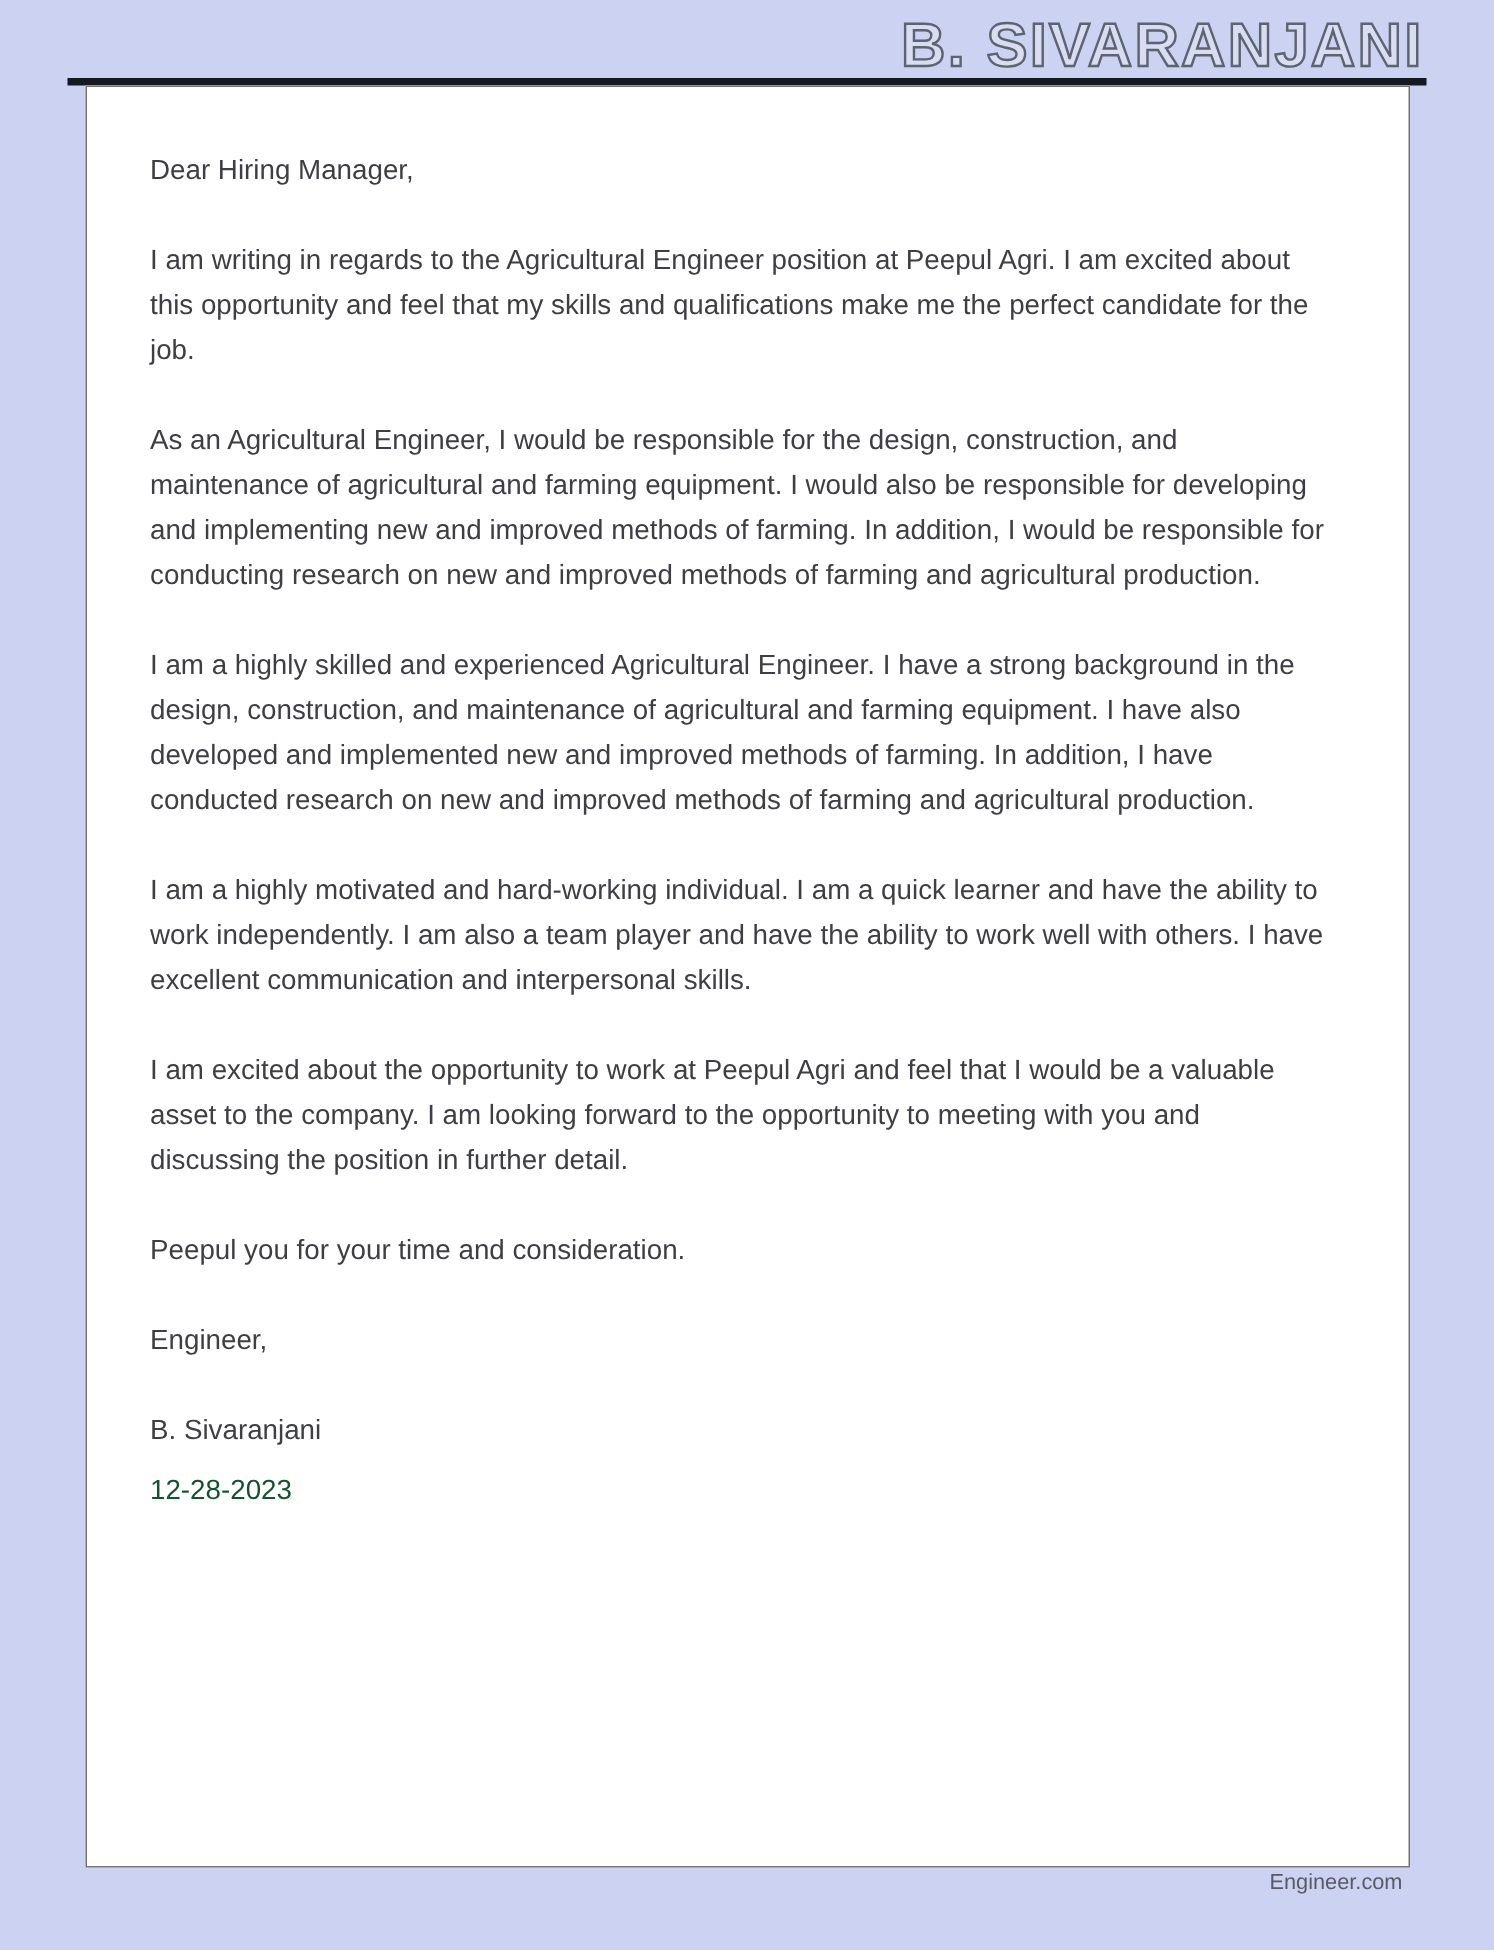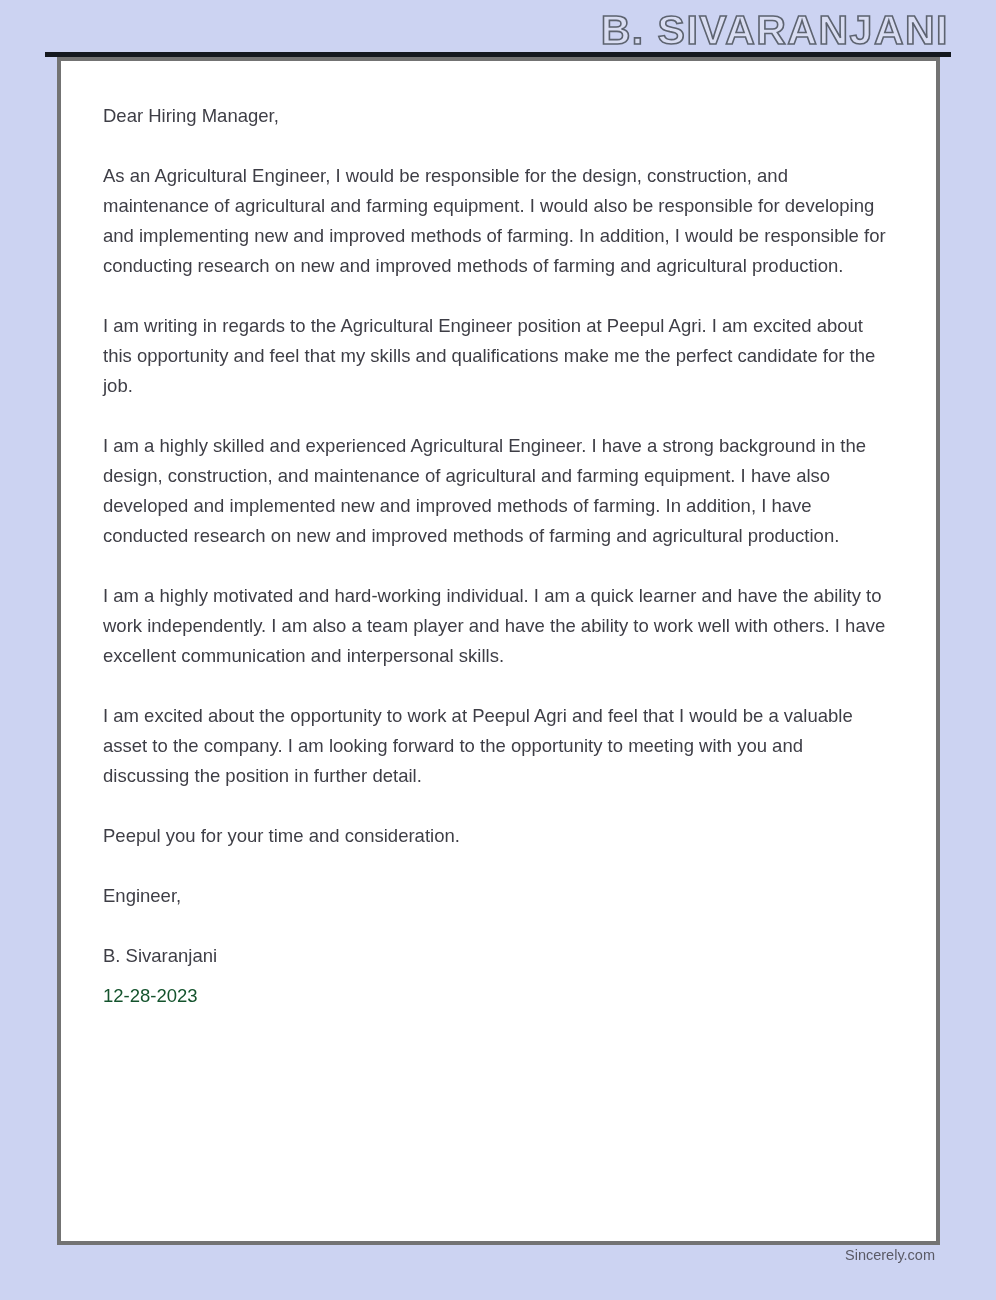--- a/index.html
+++ b/index.html
@@ -46,21 +46,21 @@
   }
 
   
   .page {
     position: absolute;
     top: 57px;
     left: 57px;
     width: 883px;
     height: 1188px;
     background: #ffffff;
-    border: 4px solid #737373;
+    border: 1px solid #737373;
     box-sizing: border-box;
     padding: 40px 50px 0 42px;
   }
 
   .page p {
     margin: 0 0 30px 0;
     font-size: 18.5px;
     line-height: 30px;
     color: #3e3e46;
     max-width: 790px;
@@ -91,32 +91,32 @@
 
 <div class="header">
   <span class="header-name">B. SIVARANJANI</span>
 </div>
 
 <div class="top-bar"></div>
 
 <div class="page">
   <p>Dear Hiring Manager,</p>
 
+  <p>I am writing in regards to the Agricultural Engineer position at Peepul Agri. I am excited about this opportunity and feel that my skills and qualifications make me the perfect candidate for the job.</p>
+
   <p>As an Agricultural Engineer, I would be responsible for the design, construction, and maintenance of agricultural and farming equipment. I would also be responsible for developing and implementing new and improved methods of farming. In addition, I would be responsible for conducting research on new and improved methods of farming and agricultural production.</p>
-
-  <p>I am writing in regards to the Agricultural Engineer position at Peepul Agri. I am excited about this opportunity and feel that my skills and qualifications make me the perfect candidate for the job.</p>
 
   <p>I am a highly skilled and experienced Agricultural Engineer. I have a strong background in the design, construction, and maintenance of agricultural and farming equipment. I have also developed and implemented new and improved methods of farming. In addition, I have conducted research on new and improved methods of farming and agricultural production.</p>
 
   <p>I am a highly motivated and hard-working individual. I am a quick learner and have the ability to work independently. I am also a team player and have the ability to work well with others. I have excellent communication and interpersonal skills.</p>
 
   <p>I am excited about the opportunity to work at Peepul Agri and feel that I would be a valuable asset to the company. I am looking forward to the opportunity to meeting with you and discussing the position in further detail.</p>
 
   <p>Peepul you for your time and consideration.</p>
 
   <p>Engineer,</p>
 
   <p class="signature">B. Sivaranjani</p>
 
   <p class="date">12-28-2023</p>
 </div>
 
-<div class="watermark">Sincerely.com</div>
+<div class="watermark">Engineer.com</div>
 
 </body></html>

